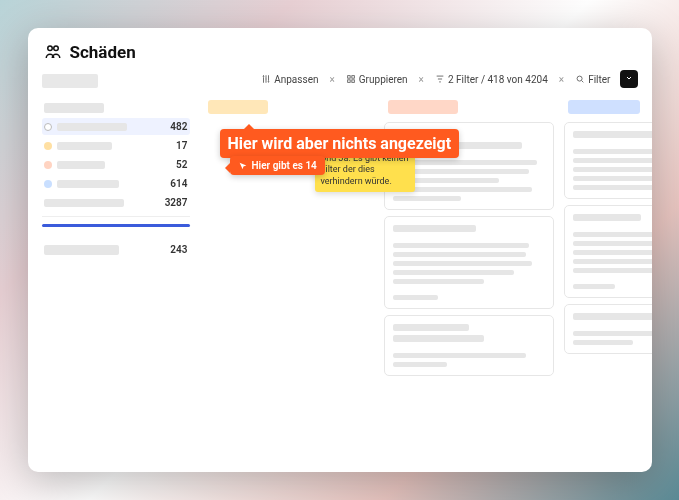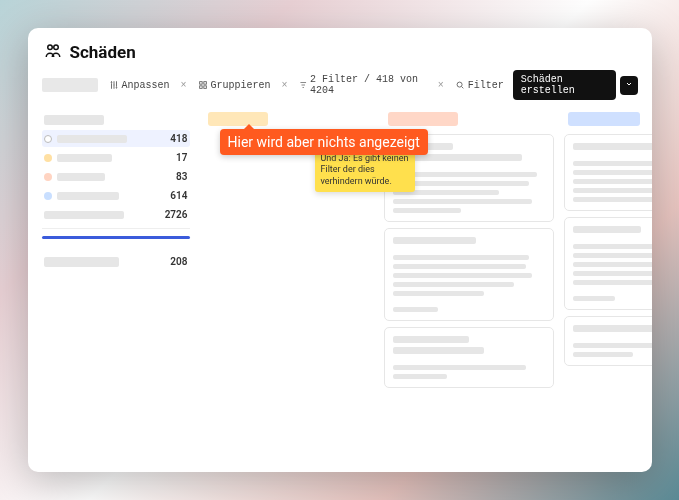--- a/index.html
+++ b/index.html
@@ -14,27 +14,27 @@
     width: 624px; height: 444px;
     background: #fff;
     border-radius: 10px;
     box-shadow: 0 10px 40px rgba(0,0,0,0.25);
     display: flex; flex-direction: column;
     overflow: hidden;
     position: relative;
   }
   .header {
     padding: 14px 16px 8px 16px;
-    display: flex; align-items: flex-start; gap: 8px;
+    display: flex; align-items: center; gap: 8px;
   }
   .header svg { width: 18px; height: 18px; }
   .header h1 { font-size: 17px; font-weight: 700; color: #111; }
   .subheader {
     padding: 0 14px 8px 14px;
-    display: flex; align-items: center; gap: 6px; font-family: Liberation Mono, monospace;
+    display: flex; align-items: flex-end; gap: 6px;
   }
   .subheader-left {
     width: 56px; height: 14px; background: #e8e8e8; border-radius: 2px;
   }
   .toolbar {
     flex: 1; display: flex; align-items: center; gap: 4px;
     font-size: 10px; color: #444; justify-content: flex-end;
   }
   .tb-item {
     display: inline-flex; align-items: center; gap: 3px;
@@ -84,21 +84,21 @@
   .col-head {
     height: 14px; border-radius: 3px; margin: 0 4px 2px 4px;
   }
   .card {
     background: #fff; border: 1px solid #e6e6e6; border-radius: 5px;
     padding: 8px; display: flex; flex-direction: column; gap: 4px;
   }
   .sk { background: #e6e6e6; border-radius: 2px; }
   .callout1 {
     position: absolute; top: 101px; left: 192px;
-    background: #ff5a1f; color: #fff; font-size: 14px; font-weight: 400;
+    background: #ff5a1f; color: #fff; font-size: 16px; font-weight: 700;
     padding: 5px 8px; border-radius: 4px; z-index: 5;
     box-shadow: 0 2px 6px rgba(0,0,0,0.2);
   }
   .callout1::before {
     content: ""; position: absolute; top: -5px; left: 24px;
     border: 5px solid transparent; border-bottom-color: #ff5a1f; border-top: 0;
   }
   .callout2 {
     position: absolute; top: 128px; left: 202px;
     background: #ff5a1f; color: #fff; font-size: 10px; font-weight: 600;
@@ -165,82 +165,79 @@
       <span class="tb-x">×</span>
 
       <span class="tb-item">
         <svg viewBox="0 0 24 24" fill="none" stroke="#555" stroke-width="2">
             <circle cx="11" cy="11" r="6"></circle>
             <path d="M20 20l-4-4"></path>
           </svg>
         <span>Filter</span>
       </span>
 
-      <span class="btn-primary">
-        <span>Schäden erstellen</span>
-      </span>
       <span class="btn-caret">
         <svg width="8" height="8" viewBox="0 0 24 24" fill="none" stroke="#fff" stroke-width="3">
             <path d="M6 9l6 6 6-6"></path>
           </svg>
       </span>
     </div>
   </div>
 
   <div class="body">
 
     <div class="sidebar">
       <div class="side-row">
         <div class="side-skel" style="width:60px;height:10px"></div>
       </div>
 
       <div class="side-row selected">
         <div class="side-label">
             <span class="side-dot" style="border:1px solid #bbb;background:#fff"></span>
             <div class="side-skel" style="width:70px"></div>
           </div>
-        <span class="side-num">418</span>
+        <span class="side-num">482</span>
       </div>
       <div class="side-row">
         <div class="side-label">
             <span class="side-dot" style="background:#ffe0a3"></span>
             <div class="side-skel" style="width:55px"></div>
           </div>
         <span class="side-num">17</span>
       </div>
       <div class="side-row">
         <div class="side-label">
             <span class="side-dot" style="background:#ffd4c2"></span>
             <div class="side-skel" style="width:48px"></div>
           </div>
-        <span class="side-num">83</span>
+        <span class="side-num">52</span>
       </div>
       <div class="side-row">
         <div class="side-label">
             <span class="side-dot" style="background:#c9dfff"></span>
             <div class="side-skel" style="width:62px"></div>
           </div>
         <span class="side-num">614</span>
       </div>
 
       <div class="side-row">
         <div class="side-label">
             <div class="side-skel" style="width:80px"></div>
           </div>
-        <span class="side-num">2726</span>
+        <span class="side-num">3287</span>
       </div>
       <div class="sep"></div>
       <div class="progress" style="width:100%"></div>
 
       <div style="height:6px"></div>
       <div class="side-row">
         <div class="side-label">
             <div class="side-skel" style="width:75px;height:10px"></div>
           </div>
-        <span class="side-num">208</span>
+        <span class="side-num">243</span>
       </div>
     </div>
 
     <div class="board">
 
       <div class="col">
         <div class="col-head" style="background:#ffe7b8;width:60px"></div>
       </div>
 
       <div class="col">
@@ -302,15 +299,21 @@
           <div style="height:3px"></div>
           <div class="sk" style="height:5px;width:90%"></div>
           <div class="sk" style="height:5px;width:40%"></div>
         </div>
       </div>
 
     </div>
   </div>
 
   <div class="callout1">Hier wird aber nichts angezeigt</div>
+  <div class="callout2">
+    <svg width="10" height="10" viewBox="0 0 24 24" fill="#fff">
+        <path d="M4 4l16 7-7 2-2 7z"></path>
+      </svg>
+    <span>Hier gibt es 14</span>
+  </div>
   <div class="callout3">Und Ja: Es gibt keinen Filter der dies verhindern würde.</div>
 
 </div>
 
 </body></html>

